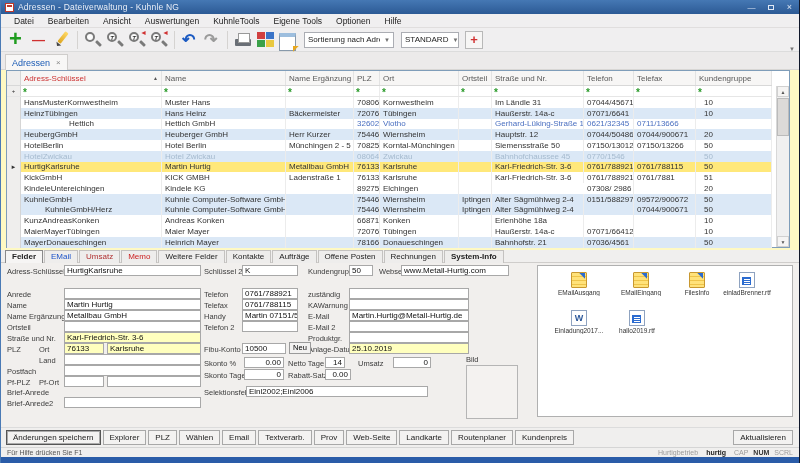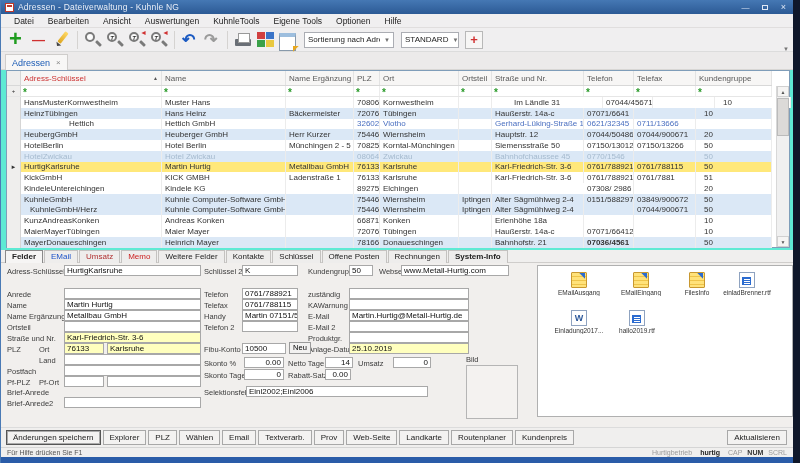--- a/index.html
+++ b/index.html
@@ -1,19 +1,19 @@
 <!DOCTYPE html>
 <html><head>
 <meta charset="utf-8">
 <style>
   * { margin:0; padding:0; box-sizing:border-box; }
   html,body { background:#888; }
   body { font-family:"Liberation Sans", sans-serif; }
-  .screen { position:relative; width:800px; height:463px; background:#5eead4; overflow:hidden;
-            border-left:1px solid #4a7ab5; border-right:7px solid #0f172a; }
+  .screen { position:relative; width:800px; height:463px; background:#fef9c3; overflow:hidden;
+            border-left:1px solid #4a7ab5; border-right:1px solid #0f172a; }
 
   
   .titlebar { position:absolute; left:0; top:0; width:100%; height:14px;
               background:linear-gradient(#4578b4,#2c5a95); display:flex; align-items:center; }
   .appicon { width:9px; height:9px; margin:0 4px 0 4px; background:#fff; border:1px solid #c0392b;
              position:relative; }
   .appicon::after { content:""; position:absolute; left:1px; top:1px; width:5px; height:2px; background:#c0392b; }
   .title-text { color:#e9eff8; font-size:8.5px; letter-spacing:.2px; }
   .win-controls { margin-left:auto; display:flex; height:100%; }
   .wc { width:19px; height:100%; color:#dfe8f5; font-size:8px; display:flex; align-items:center; justify-content:center; }
@@ -81,21 +81,21 @@
   .tfilter { height:11px; background:#fff; border-bottom:1px solid #e6e6e6; }
   .fcell { display:flex; align-items:center; border-right:1px solid #ececec; padding-left:2px; overflow:hidden; }
   .filter-glyph { color:#2a9a2a; font-size:10px; font-weight:bold; line-height:6px; margin-top:3px; }
   .trow { height:10.75px; }
   .trow.alt .tcell { background:#dbe8f6; }
   .trow.sel .tcell { background:#ffe87a; }
   .tcell { font-size:8px; color:#333; padding:0 3px; white-space:nowrap; overflow:hidden; background:#fff;
            border-right:1px solid #ececec; display:flex; align-items:center; }
   .tcell.blue { color:#4a6fc0; }
   .trow.gray .tcell { color:#a5bace; }
-  .tcell.indent { padding-left:9px; }
+  .tcell.indent { padding-left:24px; }
   .tcell.kdg { padding-left:8px; }
   .vscroll { position:absolute; right:0; top:15px; bottom:0; width:13px; background:#f0f0f0; border-left:1px solid #d8d8d8; }
   .vs-up, .vs-down { position:absolute; left:0; width:12px; height:11px; background:#f5f4f3; border:1px solid #d0d0d0;
                      font-size:5px; color:#555; text-align:center; line-height:10px; }
   .vs-up { top:0; } .vs-down { bottom:0; }
   .vs-thumb { position:absolute; left:0; top:12px; width:12px; height:38px; background:#dcdad8; border:1px solid #bbb; }
 
   
   .dtabs { position:absolute; left:0px; top:250px; width:100%; height:13px; display:flex; padding-left:4px;
            border-bottom:1px solid #cfcdcb; background:#f0efee; }
@@ -290,21 +290,21 @@
           </div>
         </div>
         <div class="trow">
           <div class="mcell"></div>
           <div class="tcell" style="width: 141px; flex: 0 0 141px;">HansMusterKornwestheim</div>
           <div class="tcell" style="width: 124px; flex: 0 0 124px;">Muster Hans</div>
           <div class="tcell" style="width: 68px; flex: 0 0 68px;"></div>
           <div class="tcell" style="width: 26px; flex: 0 0 26px;">70806</div>
           <div class="tcell" style="width: 79px; flex: 0 0 79px;">Kornwestheim</div>
           <div class="tcell" style="width: 33px; flex: 0 0 33px;"></div>
-          <div class="tcell" style="width: 92px; flex: 0 0 92px; margin-left: 19px;">Im Ländle 31</div>
+          <div class="tcell" style="width: 92px; flex: 0 0 92px;">Im Ländle 31</div>
           <div class="tcell" style="width: 50px; flex: 0 0 50px;">07044/456718</div>
           <div class="tcell" style="width: 62px; flex: 0 0 62px;"></div>
           <div class="tcell kdg" style="width: 76px; flex: 0 0 76px;">10</div>
         </div>
         <div class="trow alt">
           <div class="mcell"></div>
           <div class="tcell" style="width: 141px; flex: 0 0 141px;">HeinzTübingen</div>
           <div class="tcell" style="width: 124px; flex: 0 0 124px;">Hans Heinz</div>
           <div class="tcell" style="width: 68px; flex: 0 0 68px;">Bäckermeister</div>
           <div class="tcell" style="width: 26px; flex: 0 0 26px;">72076</div>
@@ -409,21 +409,21 @@
         <div class="trow alt">
           <div class="mcell"></div>
           <div class="tcell" style="width: 141px; flex: 0 0 141px;">KuhnleGmbH</div>
           <div class="tcell" style="width: 124px; flex: 0 0 124px;">Kuhnle Computer-Software GmbH</div>
           <div class="tcell" style="width: 68px; flex: 0 0 68px;"></div>
           <div class="tcell" style="width: 26px; flex: 0 0 26px;">75446</div>
           <div class="tcell" style="width: 79px; flex: 0 0 79px;">Wiernsheim</div>
           <div class="tcell" style="width: 33px; flex: 0 0 33px;">Iptingen</div>
           <div class="tcell" style="width: 92px; flex: 0 0 92px;">Alter Sägmühlweg 2-4</div>
           <div class="tcell" style="width: 50px; flex: 0 0 50px;">0151/5882976</div>
-          <div class="tcell" style="width: 62px; flex: 0 0 62px;">03849/900672</div>
+          <div class="tcell" style="width: 62px; flex: 0 0 62px;">09572/900672</div>
           <div class="tcell kdg" style="width: 76px; flex: 0 0 76px;">50</div>
         </div>
         <div class="trow alt">
           <div class="mcell"></div>
           <div class="tcell indent" style="width: 141px; flex: 0 0 141px;">KuhnleGmbH/Herz</div>
           <div class="tcell" style="width: 124px; flex: 0 0 124px;">Kuhnle Computer-Software GmbH</div>
           <div class="tcell" style="width: 68px; flex: 0 0 68px;"></div>
           <div class="tcell" style="width: 26px; flex: 0 0 26px;">75446</div>
           <div class="tcell" style="width: 79px; flex: 0 0 79px;">Wiernsheim</div>
           <div class="tcell" style="width: 33px; flex: 0 0 33px;">Iptingen</div>
@@ -460,40 +460,40 @@
         </div>
         <div class="trow alt">
           <div class="mcell"></div>
           <div class="tcell" style="width: 141px; flex: 0 0 141px;">MayerDonaueschingen</div>
           <div class="tcell" style="width: 124px; flex: 0 0 124px;">Heinrich Mayer</div>
           <div class="tcell" style="width: 68px; flex: 0 0 68px;"></div>
           <div class="tcell" style="width: 26px; flex: 0 0 26px;">78166</div>
           <div class="tcell" style="width: 79px; flex: 0 0 79px;">Donaueschingen</div>
           <div class="tcell" style="width: 33px; flex: 0 0 33px;"></div>
           <div class="tcell" style="width: 92px; flex: 0 0 92px;">Bahnhofstr. 21</div>
-          <div class="tcell" style="width: 50px; flex: 0 0 50px; font-weight: bold;">07036/4561</div>
+          <div class="tcell" style="width: 50px; flex: 0 0 50px;">07036/4561</div>
           <div class="tcell" style="width: 62px; flex: 0 0 62px;"></div>
           <div class="tcell kdg" style="width: 76px; flex: 0 0 76px;">50</div>
         </div>
       </div>
     <div class="vscroll">
       <div class="vs-up">▲</div>
       <div class="vs-thumb"></div>
       <div class="vs-down">▼</div>
     </div>
   </div>
 
   <div class="dtabs" id="dtabs">
       <div class="dtab active" style="color: rgb(34, 34, 34);">Felder</div>
       <div class="dtab" style="color: rgb(27, 82, 200);">EMail</div>
       <div class="dtab" style="color: rgb(176, 48, 48);">Umsatz</div>
       <div class="dtab" style="color: rgb(204, 34, 34);">Memo</div>
       <div class="dtab" style="color: rgb(34, 34, 34);">Weitere Felder</div>
       <div class="dtab" style="color: rgb(34, 34, 34);">Kontakte</div>
-      <div class="dtab" style="color: rgb(34, 34, 34);">Schlüssel</div>
+      <div class="dtab" style="color: rgb(34, 34, 34);">Aufträge</div>
       <div class="dtab" style="color: rgb(34, 34, 34);">Offene Posten</div>
       <div class="dtab" style="color: rgb(34, 34, 34);">Rechnungen</div>
       <div class="dtab" style="color: rgb(34, 34, 34); font-weight: bold;">System-Info</div>
     </div>
 
   <div class="form-area" id="form-area">
       <span class="flabel" style="left: 6px; top: 4px;">Adress-Schlüssel</span>
       <div class="ffield" style="left: 63px; top: 2px; width: 137px;">HurtigKarlsruhe</div>
       <span class="flabel" style="left: 203px; top: 4px;">Schlüssel 2</span>
       <div class="ffield" style="left: 241px; top: 2px; width: 56px;">K</div>
@@ -537,21 +537,21 @@
       <div class="ffield" style="left: 241px; top: 80px; width: 44px;">10500</div>
       <span class="flabel" style="left: 307px; top: 82px;">Anlage-Datum</span>
       <div class="ffield hl" style="left: 348px; top: 80px; width: 120px;">25.10.2019</div>
       <span class="flabel" style="left: 38px; top: 93px;">Land</span>
       <div class="ffield" style="left: 63px; top: 91px; width: 137px;"></div>
       <span class="flabel" style="left: 6px; top: 104px;">Postfach</span>
       <div class="ffield" style="left: 63px; top: 102px; width: 137px;"></div>
       <span class="flabel" style="left: 203px; top: 96px;">Skonto %</span>
       <div class="ffield right" style="left: 243px; top: 94px; width: 40px;">0.00</div>
       <span class="flabel" style="left: 287px; top: 96px;">Netto Tage</span>
-      <div class="ffield right" style="left: 324px; top: 94px; width: 28px;">14</div>
+      <div class="ffield right" style="left: 324px; top: 94px; width: 20px;">14</div>
       <span class="flabel" style="left: 357px; top: 96px;">Umsatz</span>
       <div class="ffield right" style="left: 392px; top: 94px; width: 38px;">0</div>
       <span class="flabel" style="left: 6px; top: 115px;">Pf-PLZ</span>
       <div class="ffield" style="left: 63px; top: 113px; width: 40px;"></div>
       <span class="flabel" style="left: 38px; top: 115px;">Pf-Ort</span>
       <div class="ffield" style="left: 106px; top: 113px; width: 94px;"></div>
       <span class="flabel" style="left: 203px; top: 108px;">Skonto Tage</span>
       <div class="ffield right" style="left: 243px; top: 106px; width: 40px;">0</div>
       <span class="flabel" style="left: 287px; top: 108px;">Rabatt-Satz</span>
       <div class="ffield right" style="left: 324px; top: 106px; width: 26px;">0.00</div>

